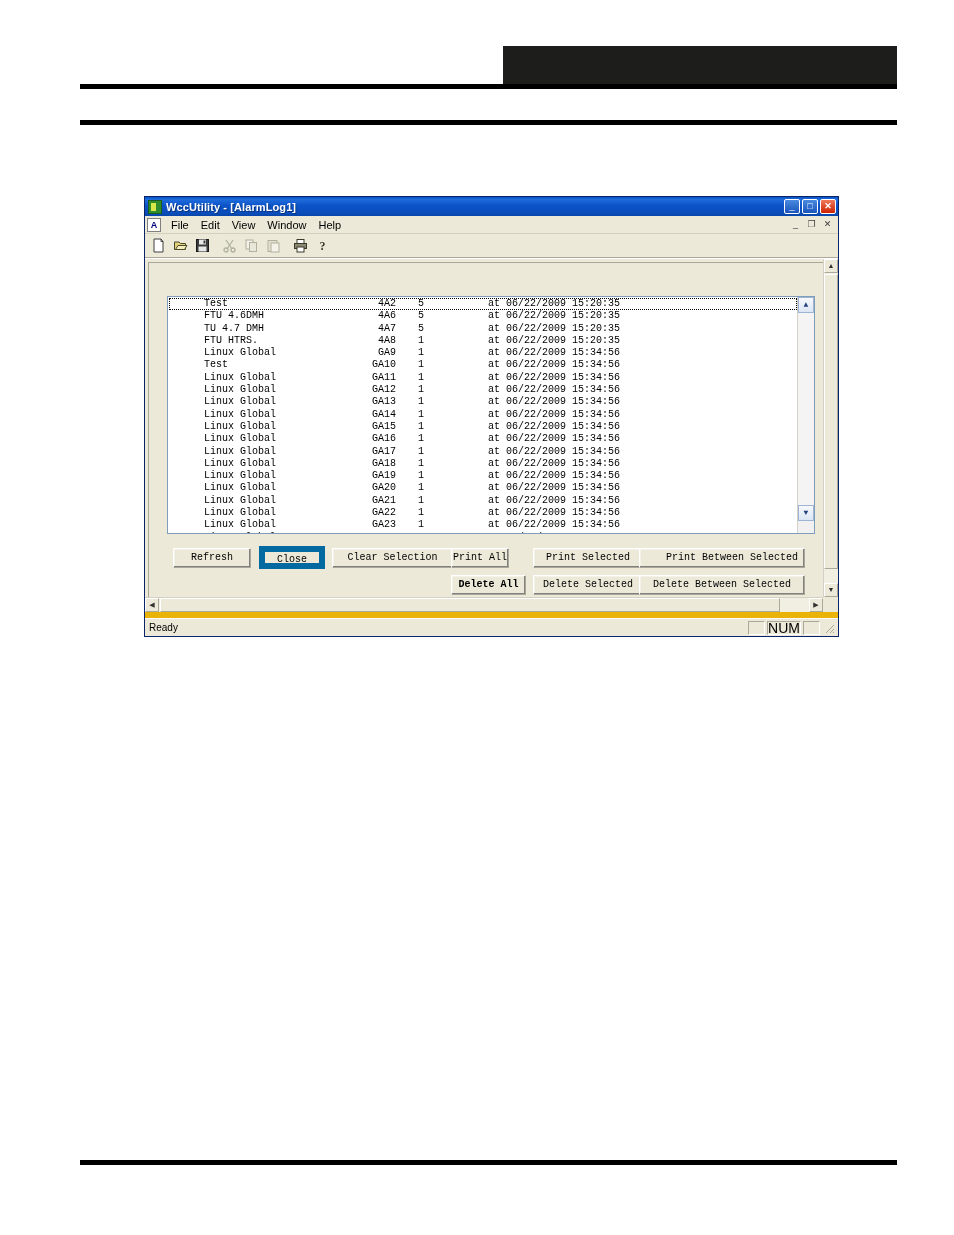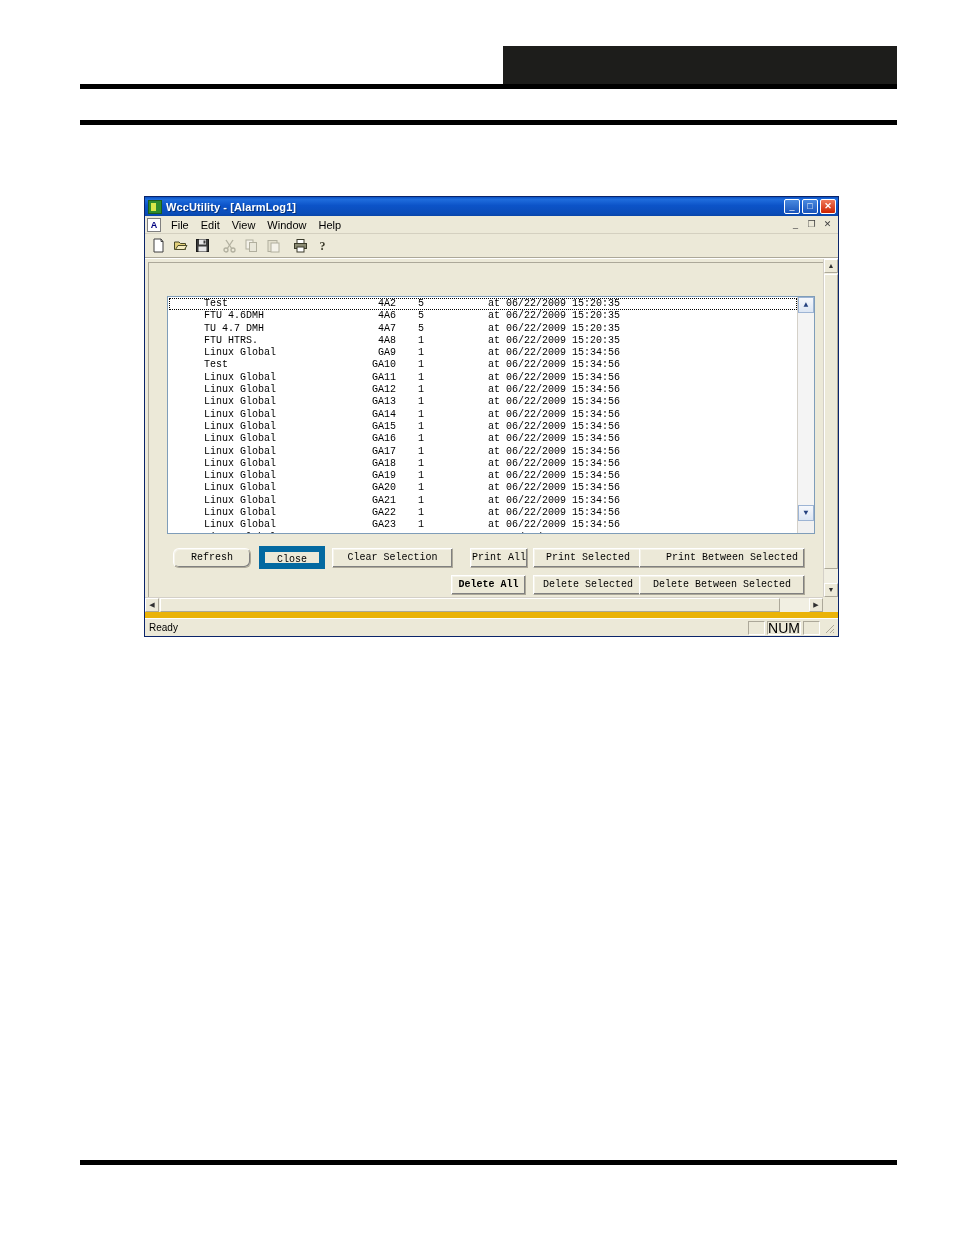--- a/index.html
+++ b/index.html
@@ -527,24 +527,24 @@
             <div class="list-row"><span class="col-name">Linux Global</span><span class="col-id">GA23</span><span class="col-count">1</span><span class="col-time">at 06/22/2009 15:34:56</span></div>
             <div class="list-row"><span class="col-name">Linux Global</span><span class="col-id">GA24</span><span class="col-count">1</span><span class="col-time">at 06/22/2009 15:34:56</span></div>
           </div>
         <div class="list-sb">
           <div class="sb-arrow up">▲</div>
           <div class="sb-track"></div>
           <div class="sb-arrow down">▼</div>
         </div>
       </div>
 
-      <div class="btn" style="left:24px;  top:285px; width:78px;border-radius:6px;">Refresh</div>
+      <div class="btn" style="left:24px;  top:285px; width:78px;">Refresh</div>
       <div class="btn default" style="left:110px; top:283px; width:66px; height:23px;">Close</div>
       <div class="btn" style="left:183px; top:285px; width:121px;">Clear Selection</div>
-      <div class="btn" style="left:302px; top:285px; width:58px;margin-left:19px;">Print All</div>
+      <div class="btn" style="left:302px; top:285px; width:58px;">Print All</div>
       <div class="btn" style="left:384px; top:285px; width:110px;">Print Selected</div>
       <div class="btn" style="left:490px; top:285px; width:166px;padding-left:20px;">Print Between Selected</div>
 
       <div class="btn" style="left:302px; top:312px; width:75px;font-weight:bold;">Delete All</div>
       <div class="btn" style="left:384px; top:312px; width:110px;">Delete Selected</div>
       <div class="btn" style="left:490px; top:312px; width:166px;">Delete Between Selected</div>
 
     </div>
 
     <div class="mdi-vsb">

